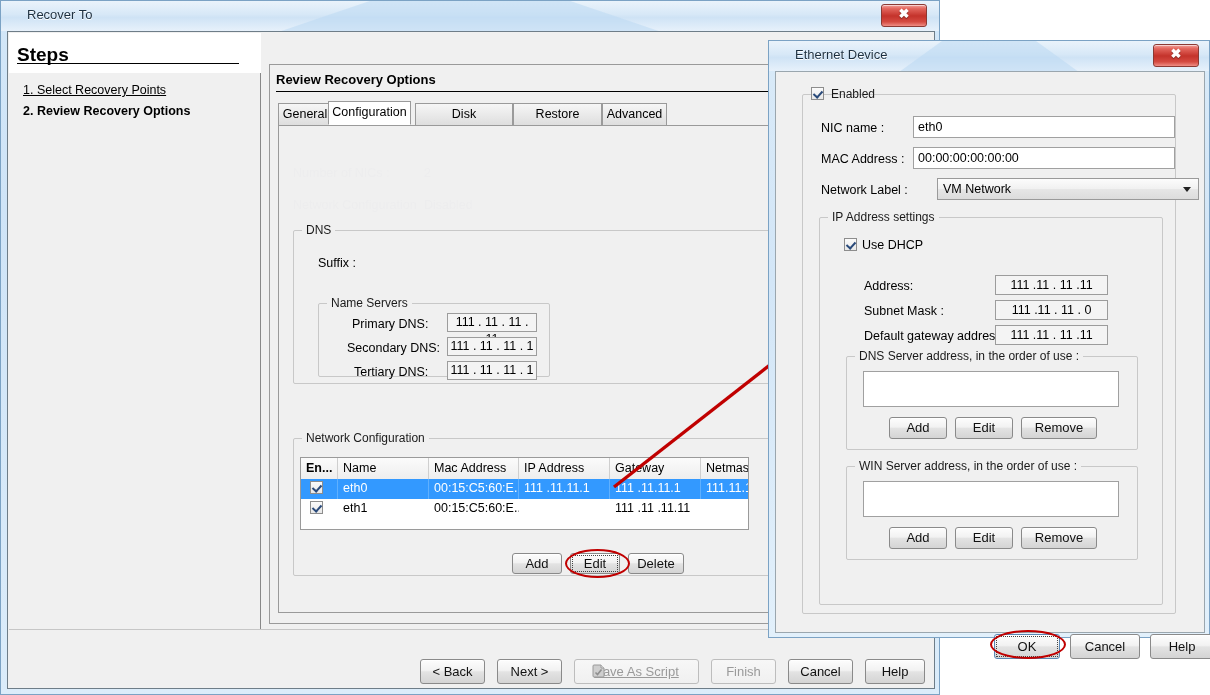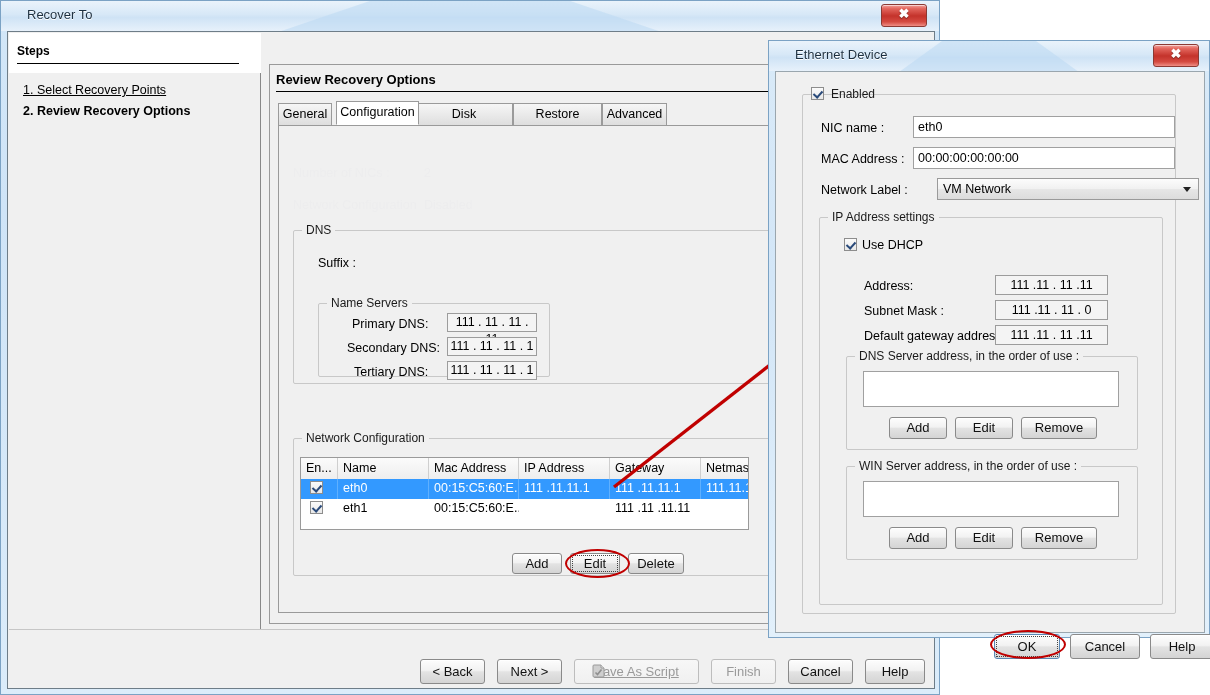--- a/index.html
+++ b/index.html
@@ -53,21 +53,21 @@
 
   
   #mainwin{left:0;top:0;width:940px;height:695px;
       background:linear-gradient(180deg,#d3e7f8 0%,#cfe4f7 30%,#dbecfa 100%);
       border:1px solid #7ba2c4;box-sizing:border-box;}
   #mainbody{position:absolute;left:6px;top:30px;width:928px;height:658px;
       background:#f0f0f0;border:1px solid #6e7d88;box-sizing:border-box;}
   #sidebar{position:absolute;left:1px;top:1px;width:252px;height:596px;
       background:#f0f0f0;border-right:1px solid #888;box-sizing:border-box;}
   #stepshdr{position:absolute;left:0;top:0;width:252px;height:40px;background:#fff;}
-  #steps-title{position:absolute;left:8px;top:11px;font-size:12px;font-weight:bold;}
+  #steps-title{position:absolute;left:8px;top:11px;font-size:19px;font-weight:bold;}
   #steps-rule{position:absolute;left:8px;top:30px;width:222px;height:1px;background:#000;}
   .stepitem{position:absolute;left:14px;font-size:12.5px;}
   #rightpane{position:absolute;left:261px;top:32px;width:660px;height:560px;
       background:#f0f0f0;border:1px solid #9a9a9a;box-sizing:border-box;}
   #rp-title{position:absolute;left:6px;top:7px;font-size:13px;font-weight:bold;}
   #rp-rule{position:absolute;left:6px;top:26px;width:640px;height:1px;background:#000;}
 
   
   #tabstrip{position:absolute;left:8px;top:38px;width:640px;height:22px;}
   .tab{position:absolute;top:0;height:22px;box-sizing:border-box;
@@ -125,21 +125,21 @@
       <div class="stepitem" style="top:50px;text-decoration:underline;">1. Select Recovery Points</div>
       <div class="stepitem" style="top:71px;font-weight:bold;">2. Review Recovery Options</div>
     </div>
 
     <div id="rightpane">
       <div id="rp-title">Review Recovery Options</div>
       <div id="rp-rule"></div>
 
       <div id="tabstrip">
         <div class="tab" style="left:0px;width:54px;">General</div>
-        <div class="tab active" style="left:58px;width:83px;top:-2px;">Configuration</div>
+        <div class="tab active" style="left:50px;width:83px;top:-2px;">Configuration</div>
         <div class="tab" style="left:137px;width:98px;">Disk Configuration</div>
         <div class="tab" style="left:235px;width:89px;">Restore Options</div>
         <div class="tab" style="left:324px;width:65px;">Advanced</div>
       </div>
 
       <div id="tabbody">
 
         <div class="ghost" style="left:14px;top:40px;">Number of NICs :</div>
         <div class="ghost" style="left:145px;top:40px;">2</div>
         <div class="ghost" style="left:14px;top:72px;">Network Configuration</div>
@@ -163,21 +163,21 @@
             <div class="lbl" style="left:35px;top:61px;">Tertiary DNS:</div>
             <div class="ipf" style="left:128px;top:57px;width:90px;height:19px;">111 .  11  .  11  .   1</div>
           </div>
         </div>
 
         <div class="grp" style="left:14px;top:312px;width:612px;height:136px;">
           <div class="grp-title">Network Configuration</div>
 
           <div id="nettable">
             <div class="thead">
-              <div class="th" style="left:0px;width:37px;">En...</div>
+              <div class="th" style="left:0px;width:37px;font-weight:bold;">En...</div>
               <div class="th" style="left:37px;width:91px;">Name</div>
               <div class="th" style="left:128px;width:90px;">Mac Address</div>
               <div class="th" style="left:218px;width:91px;">IP Address</div>
               <div class="th" style="left:309px;width:91px;">Gateway</div>
               <div class="th" style="left:400px;width:90px;">Netmask</div>
             </div>
 
             <div class="trow sel" style="top:21px;">
               <div class="td" style="left:0px;width:37px;">
                 <span class="cbx" style="position:relative;display:inline-block;top:2px;left:4px;"></span>

